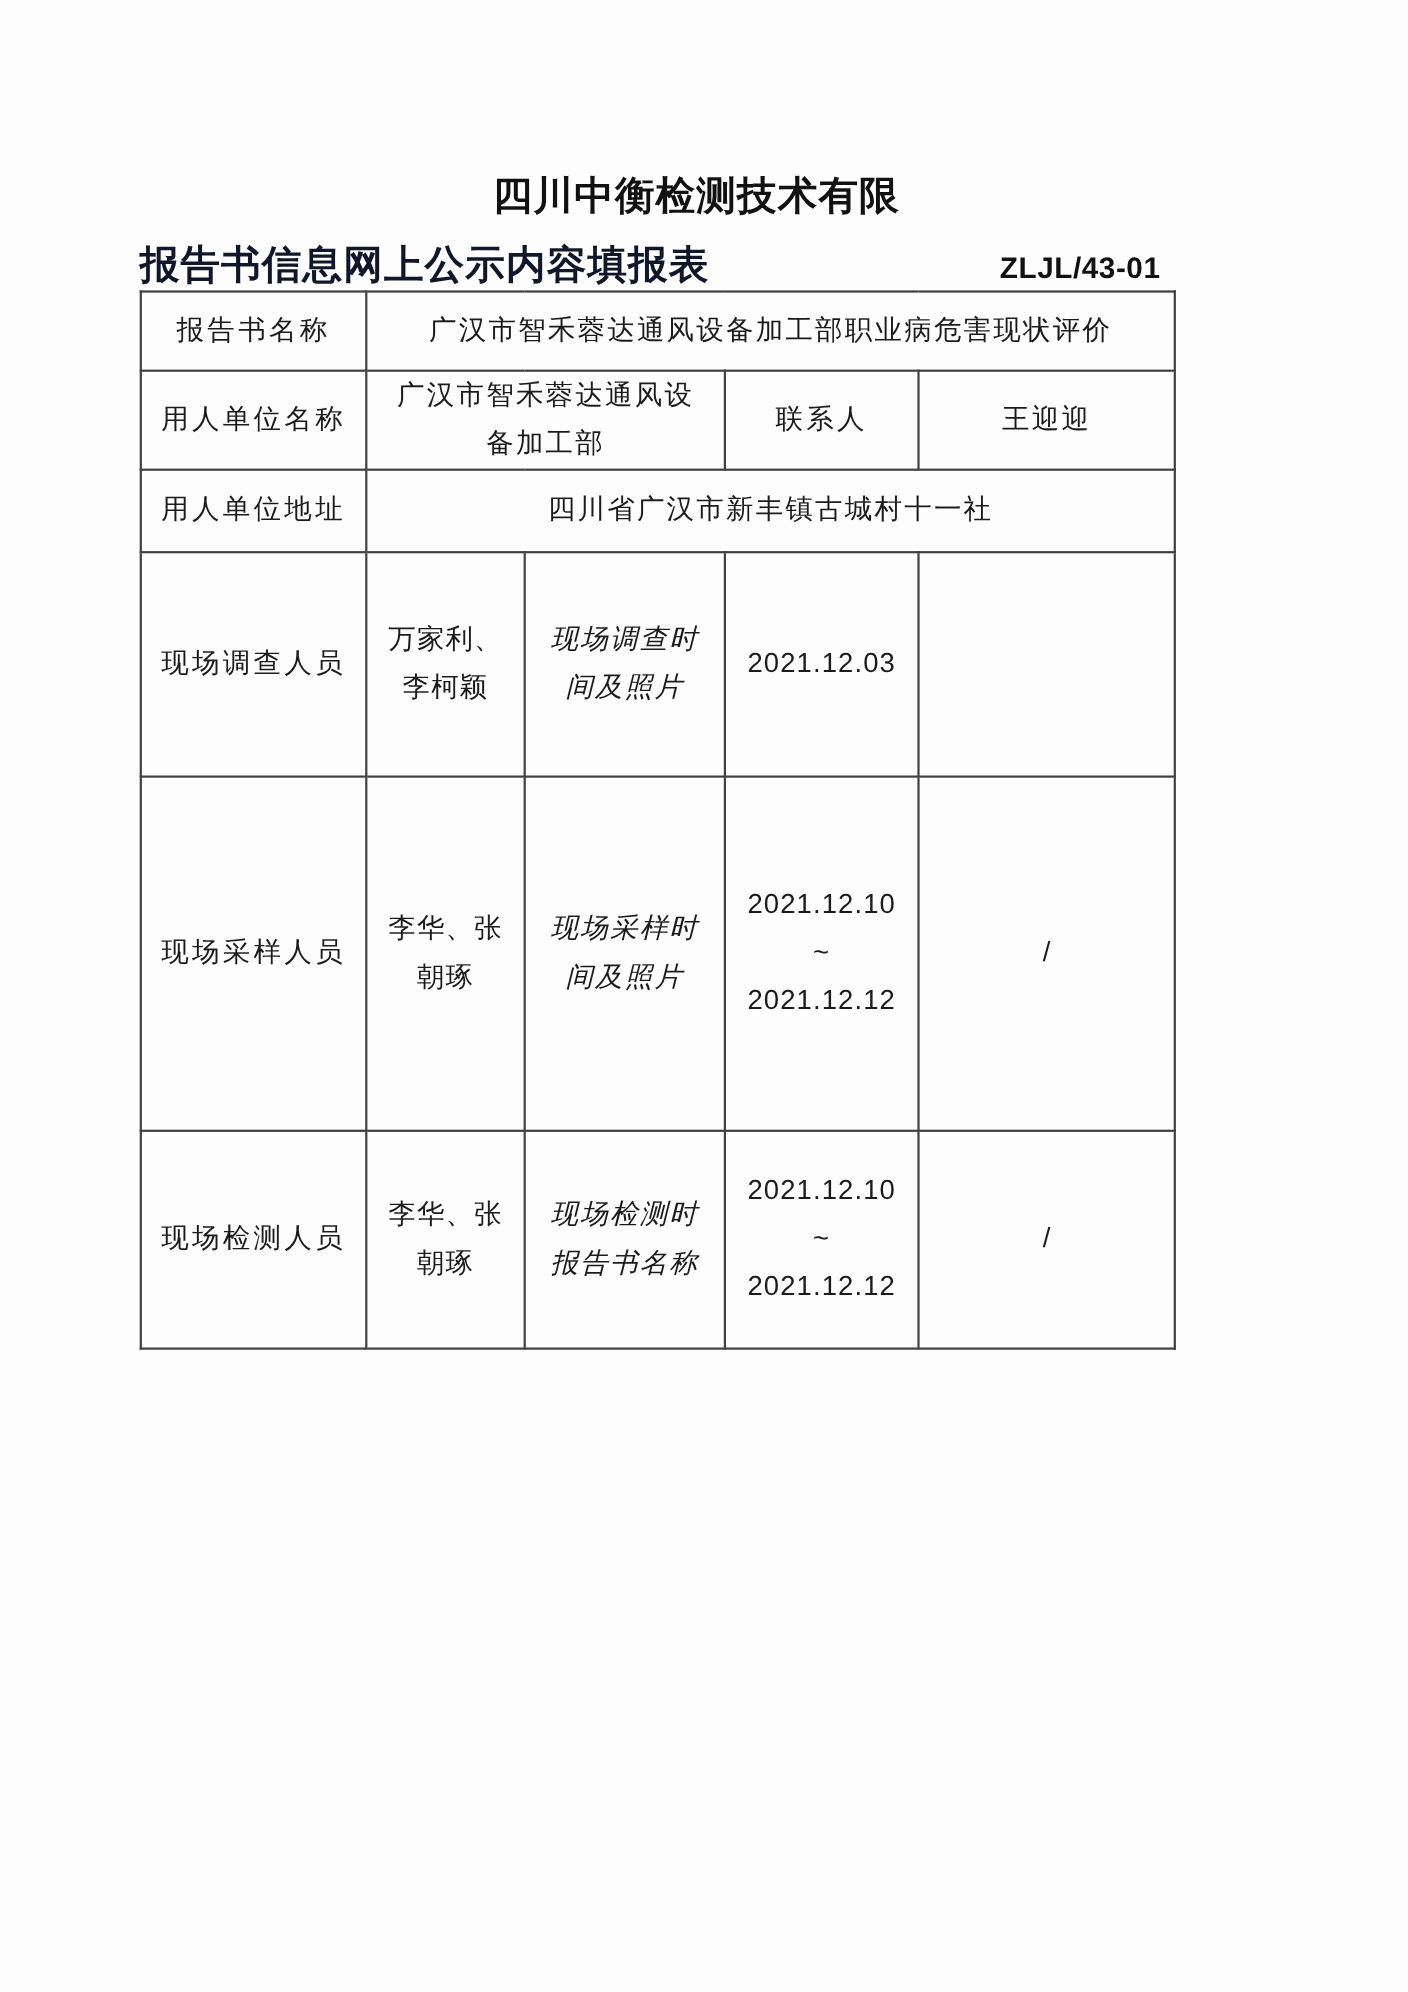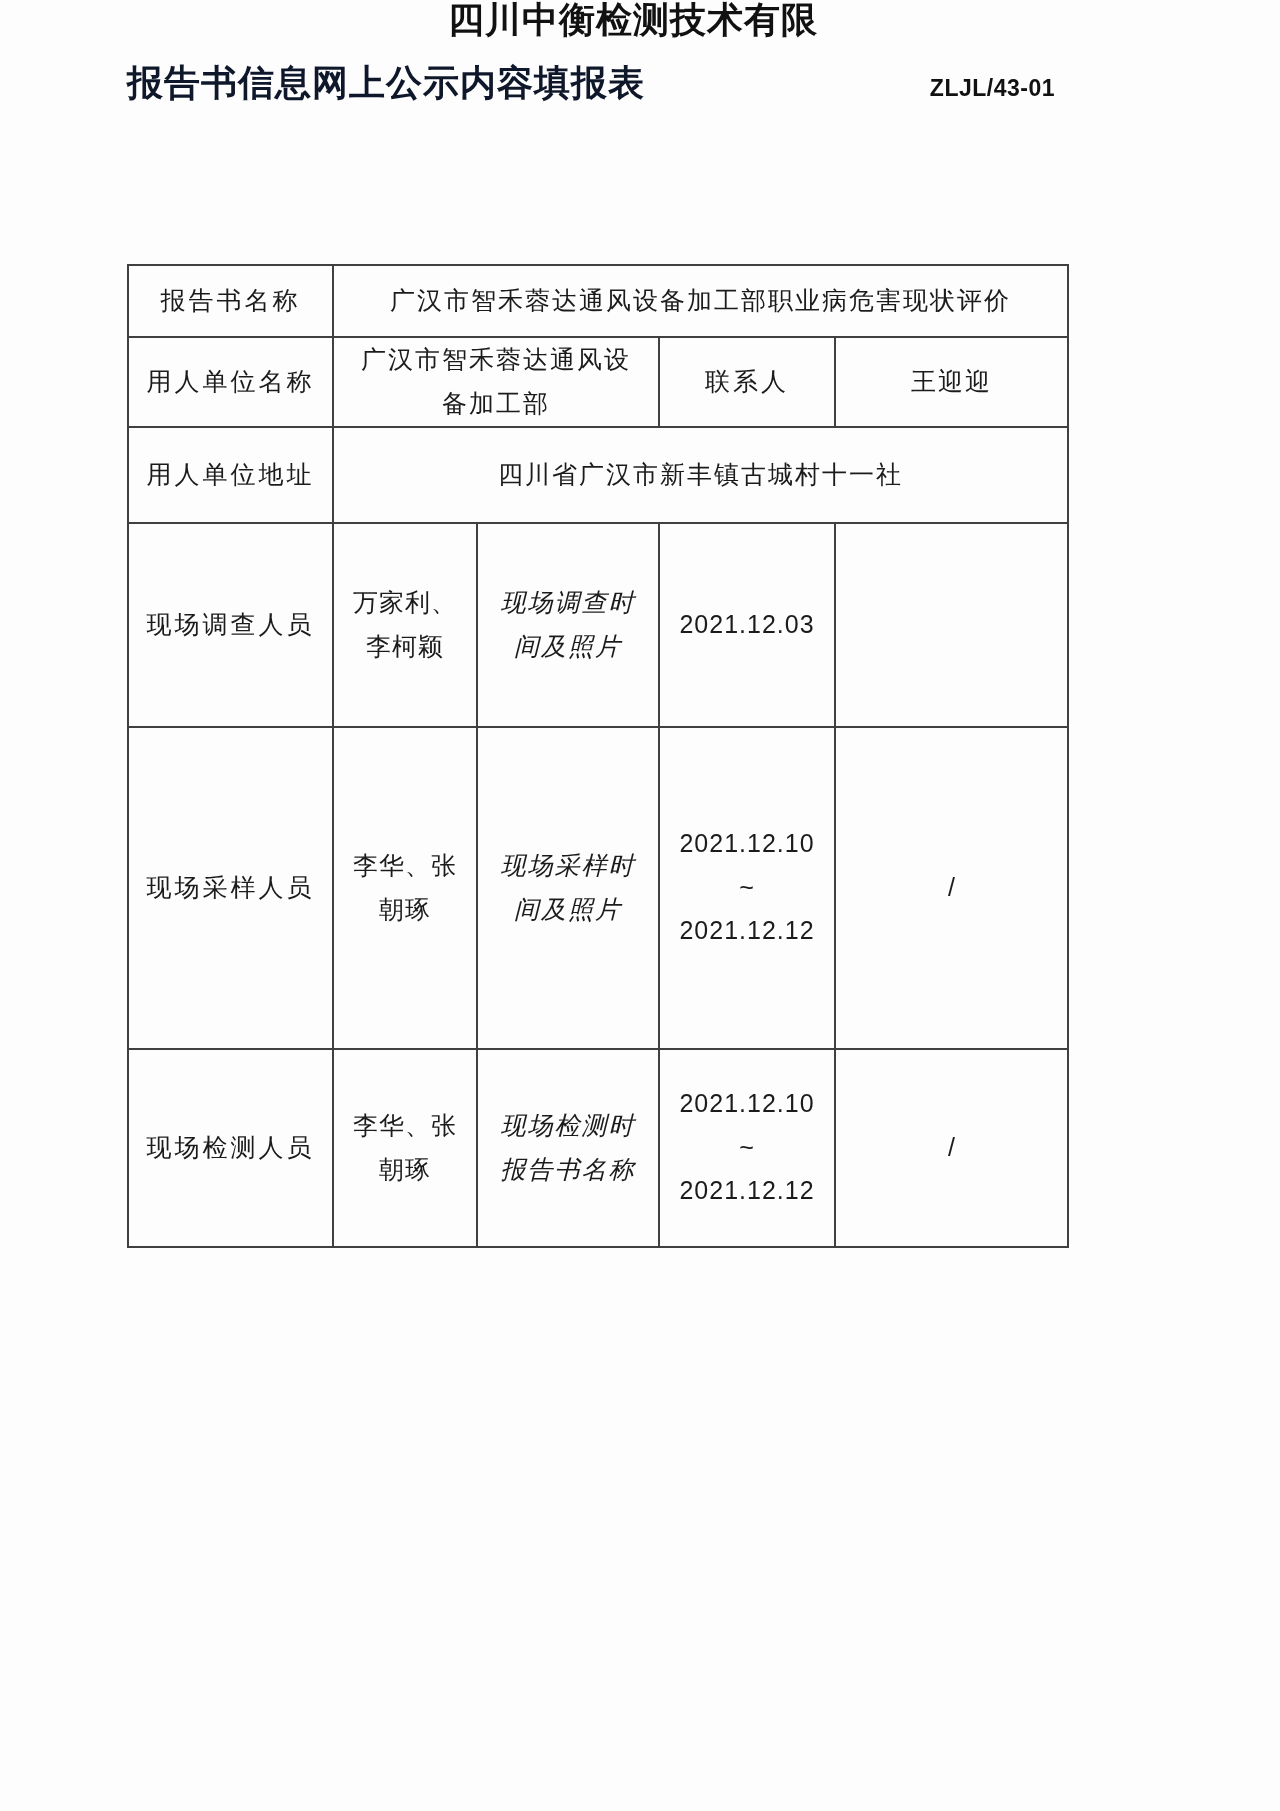--- a/index.html
+++ b/index.html
@@ -6,20 +6,21 @@
   .page{
     position:relative;
     width:1280px;height:1811px;
     background:#fdfdfd;
     font-family:"Liberation Serif",serif;
     color:#1b1b1b;
     overflow:hidden;
   }
   .heading{position:absolute;left:127px;top:0;width:940px;}
   .title{
+    margin-top:158px;
     width:940px;
     padding-left:72px;
     box-sizing:border-box;
     text-align:center;
     font-family:"Liberation Sans",sans-serif;
     font-weight:700;
     font-size:36px;
     line-height:40px;
     letter-spacing:1px;
     color:#111;
@@ -35,21 +36,21 @@
     font-weight:700;
     font-size:36px;
     line-height:42px;
     letter-spacing:1px;
     color:#0f172a;
   }
   .form-code{
     position:absolute;right:12px;bottom:6px;
     font-family:"Liberation Sans",sans-serif;
     font-weight:700;
-    font-size:23px;
+    font-size:27px;
     letter-spacing:0.5px;
     color:#111;
     margin-left:18px;
   }
   table.doc-table{
     position:absolute;left:127px;top:264px;
     border-collapse:collapse;
     table-layout:fixed;
     width:940px;
   }
@@ -57,21 +58,21 @@
     border:2px solid #404040;
     text-align:center;
     vertical-align:middle;
     padding:0;
     white-space:pre-line;
     font-size:25px;
     line-height:1.75;
   }
   tr.r1{height:72px;}
   tr.r2{height:80px;}
-  tr.r3{height:96px;}
+  tr.r3{height:75px;}
   tr.r4{height:93px;}
   tr.r5{height:204px;}
   tr.r6{height:322px;}
   tr.r7{height:198px;}
   tr.r8{height:112px;}
   td.lbl{letter-spacing:3px;}
   td.val{letter-spacing:2px;}
   td.names{
     font-family:"Liberation Sans",sans-serif;
     font-weight:400;

